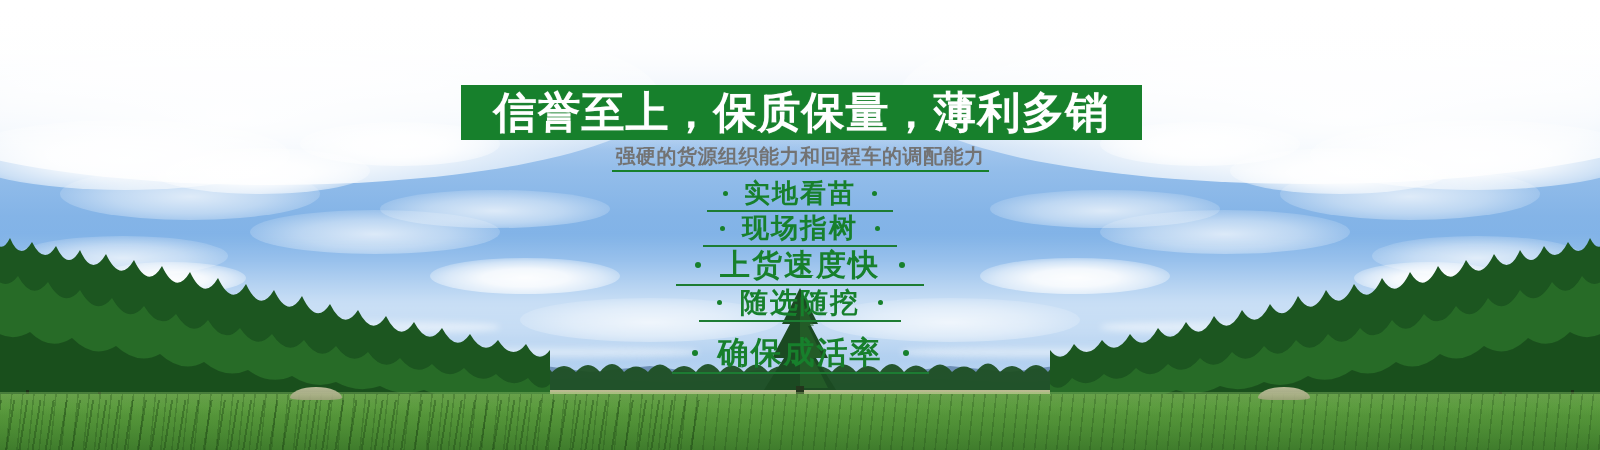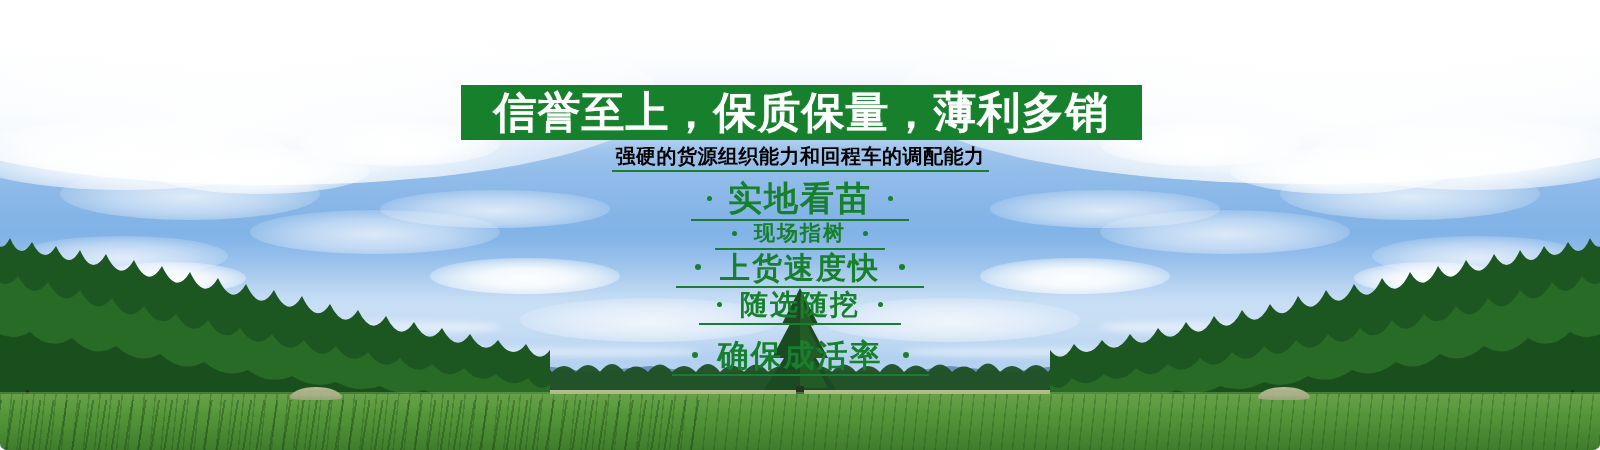--- a/index.html
+++ b/index.html
@@ -3,21 +3,20 @@
 <meta charset="utf-8">
 <style>
   html,body{margin:0;padding:0;background:#fff;}
   body{font-family:"DejaVu Sans","Liberation Sans",sans-serif;}
 
   #banner{
     position:relative;
     width:1600px;height:450px;
     overflow:hidden;
     isolation:isolate;
-    border-radius:7px;
   }
 
   
   .sky{
     position:absolute;inset:0;
     background:linear-gradient(to bottom,
       #fdfdff 0%,
       #f4f7fd 7%,
       #e4edfa 13%,
       #cddff5 20%,
@@ -190,21 +189,21 @@
     text-shadow:0 0 1px rgba(255,255,255,.4);
   }
 
   .subtitle{
     position:absolute;
     left:0;top:146px;width:1600px;
     text-align:center;
   }
   .subtitle span{
     display:inline-block;
-    color:#000000;
+    color:#737373;
     font-size:20px;font-weight:bold;
     letter-spacing:.5px;
     border-bottom:2px solid #17802c;
     padding:0 4px 3px 4px;
     line-height:1.05;
     white-space:nowrap;
   }
 
   .flist{
     position:absolute;left:0;top:178px;width:1600px;
@@ -223,22 +222,22 @@
     background:#17802c;
     flex:0 0 auto;
   }
   .frow .ftxt{
     letter-spacing:2px;
     line-height:1.12;
     display:inline-block;
   }
 
   
-  .frow.r0{font-size:34px;padding:1px 0 2px;}
-  .frow.r1{font-size:21px;padding:1px 0 2px;}
+  .frow.r0{font-size:26px;padding:1px 0 2px;}
+  .frow.r1{font-size:27px;padding:1px 0 2px;}
   .frow.r2{font-size:28px;padding:1px 0 2px;}
   .frow.r3{font-size:30px;padding:1px 0 2px;}
   .frow.r4{font-size:31px;padding:13px 0 2px;}
 
   .frow.r0 .dot{width:5px;height:5px;margin:0 16px;}
   .frow.r1 .dot{width:5px;height:5px;margin:0 17px;}
   .frow.r2 .dot{width:5px;height:5px;margin:0 18px;}
   .frow.r3 .dot{width:6px;height:6px;margin:0 19px;}
   .frow.r4 .dot{width:6px;height:6px;margin:0 20px;}
 </style>

